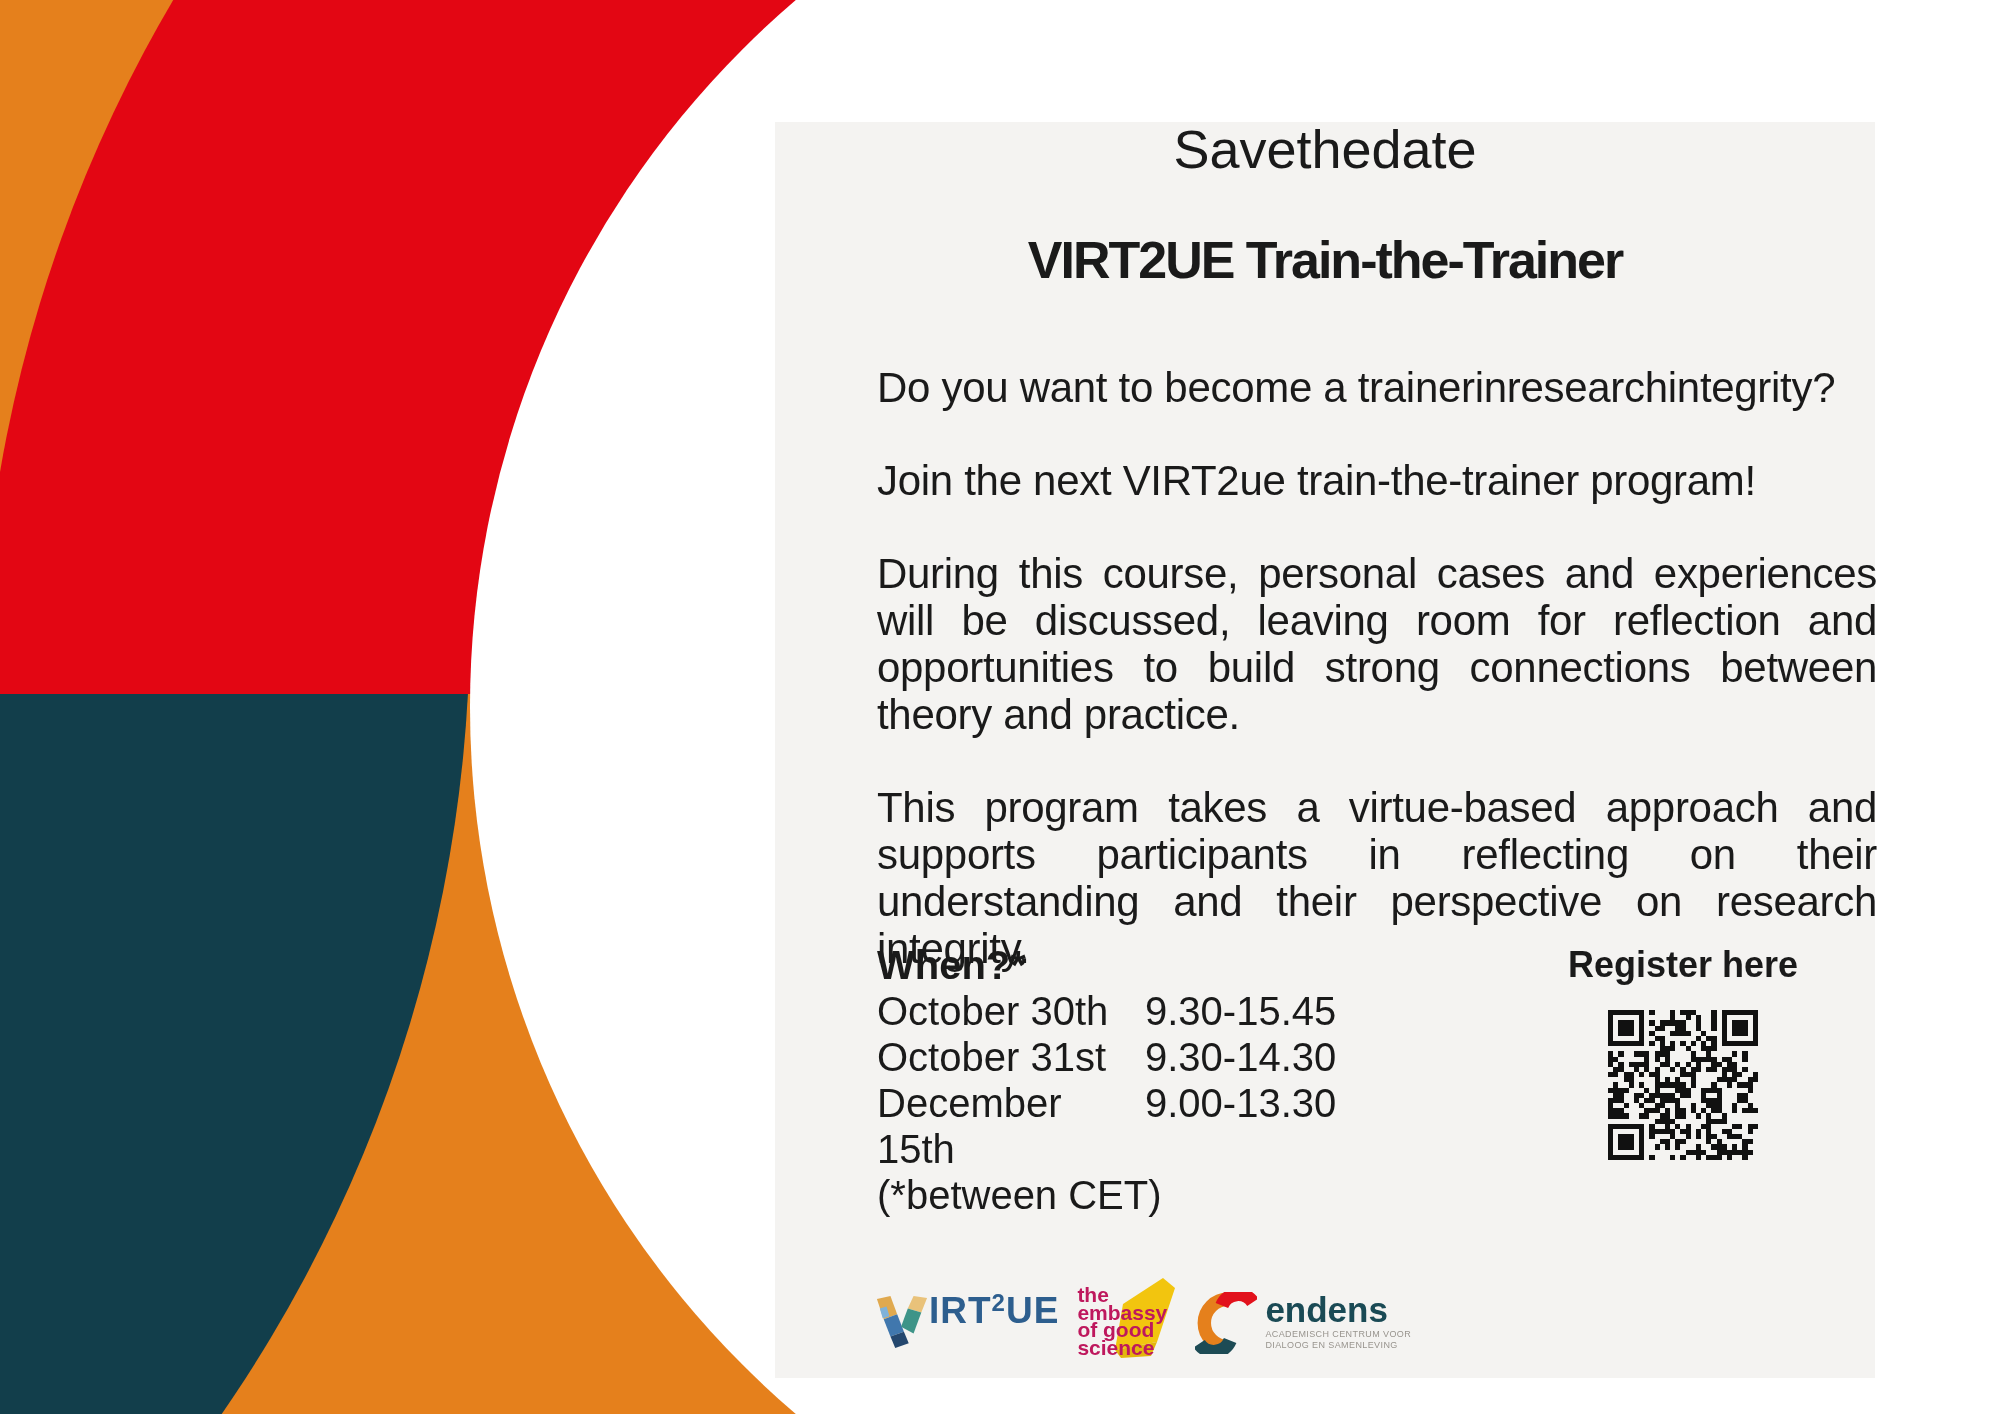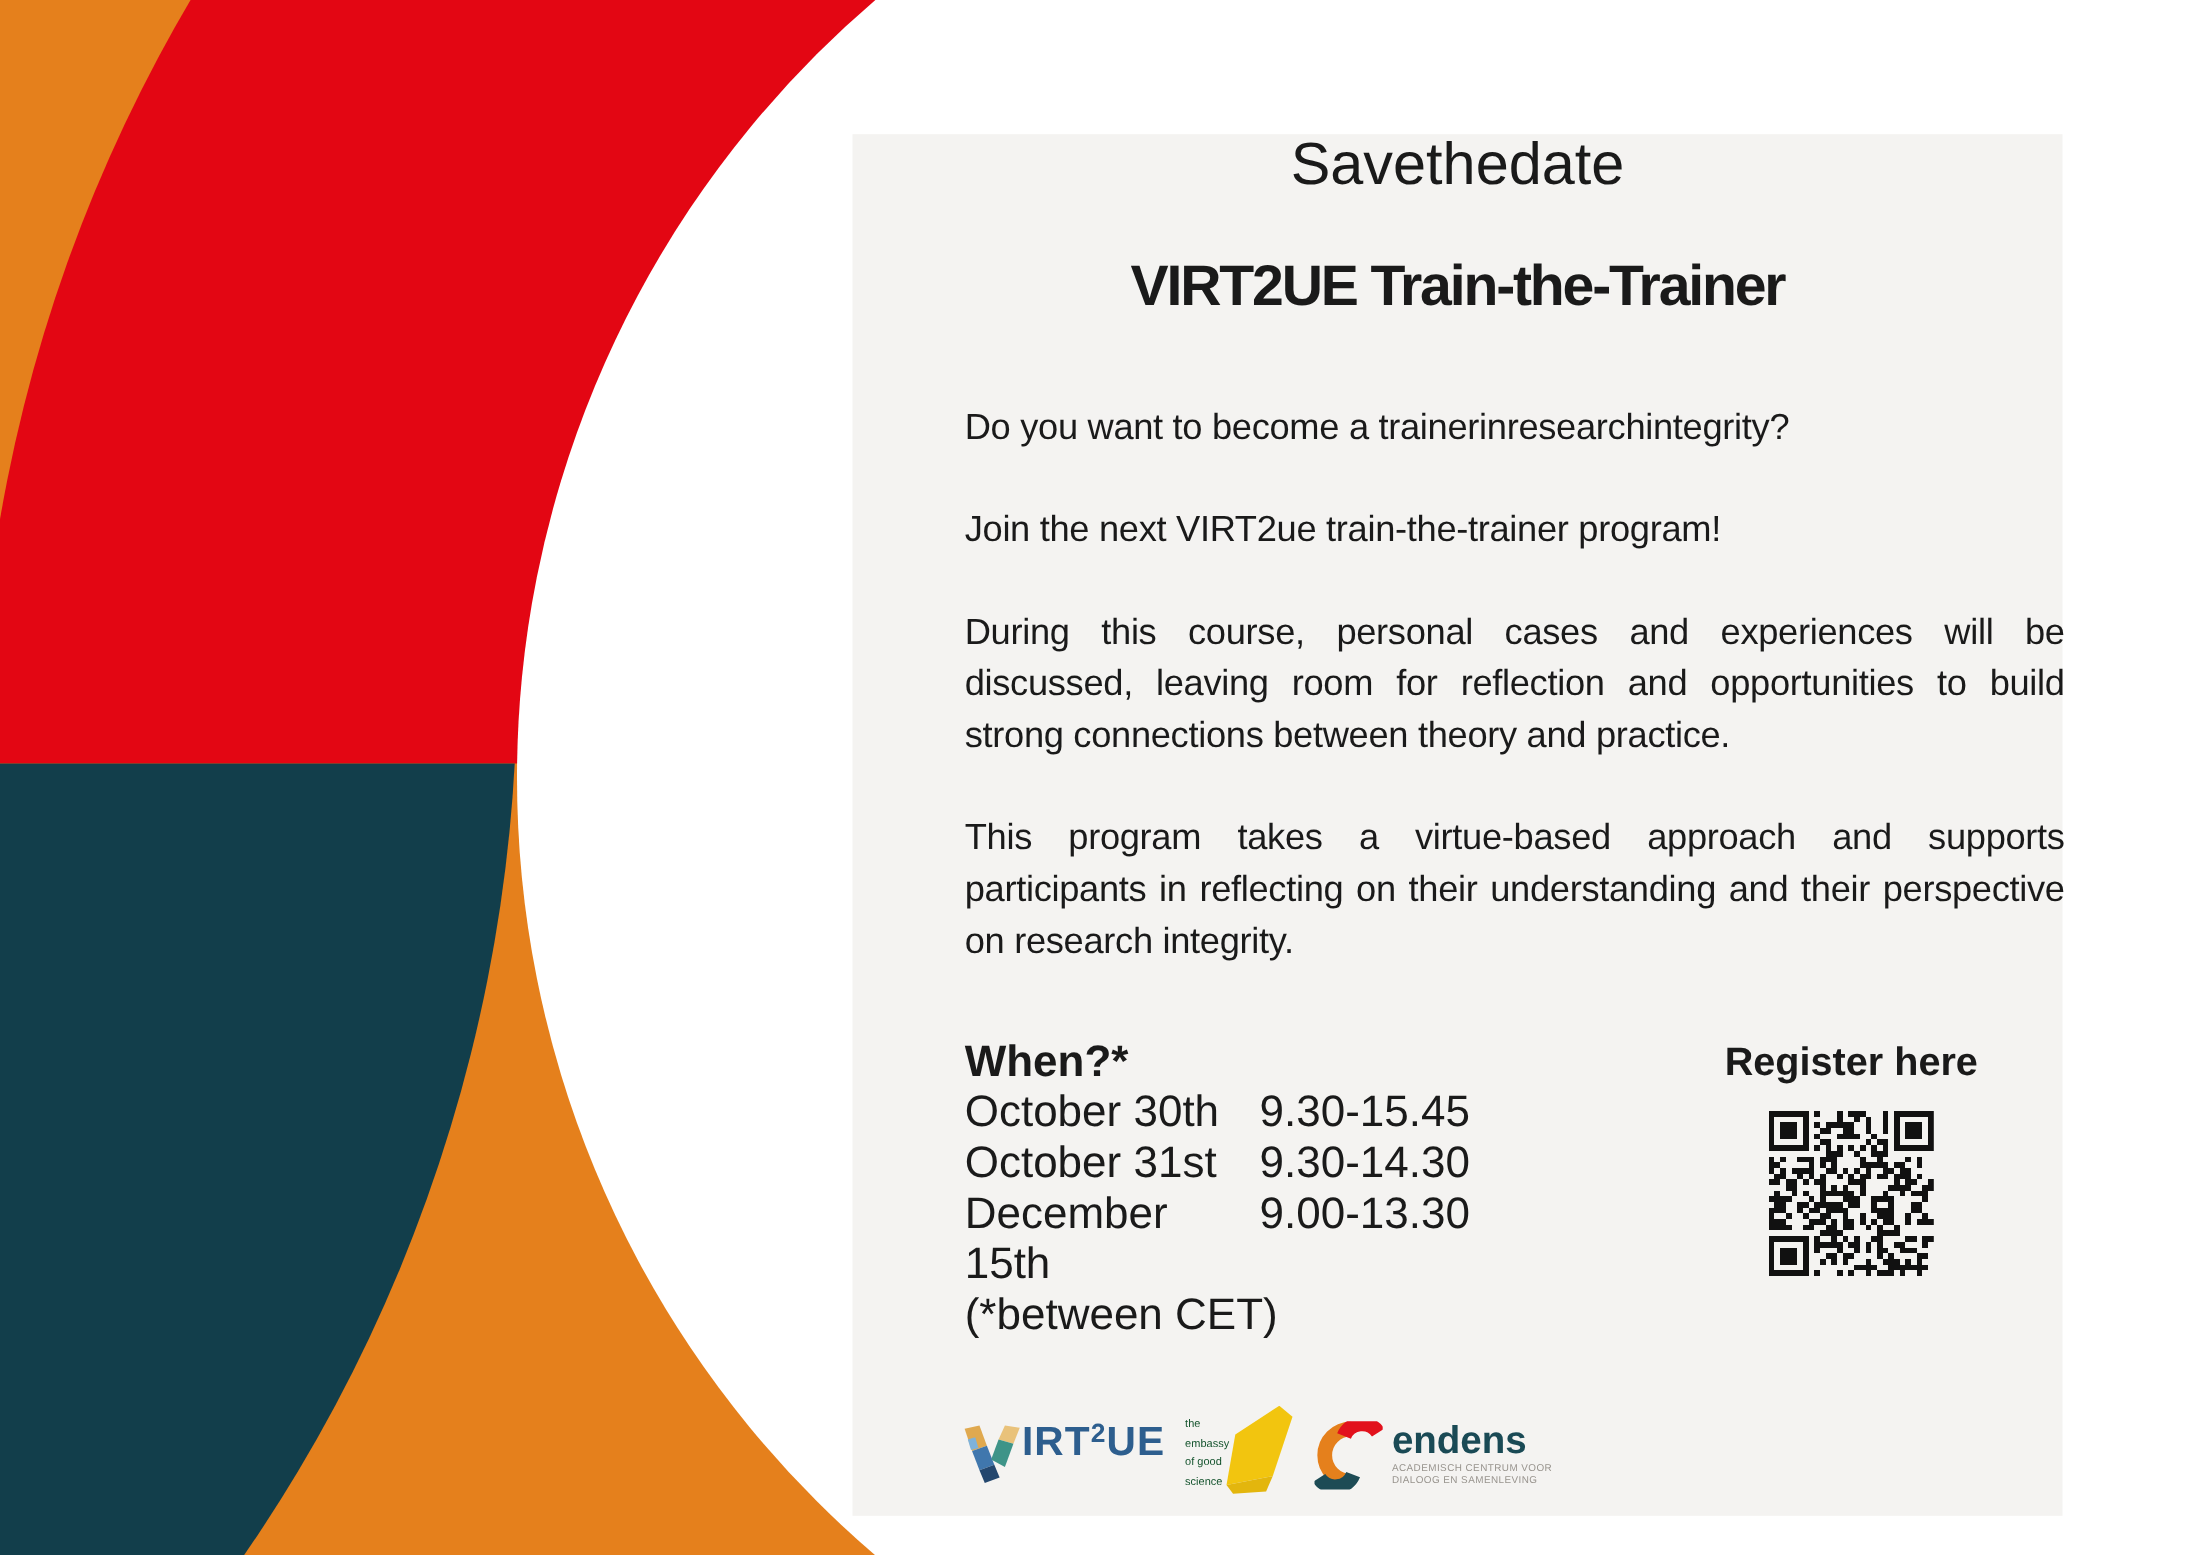--- a/index.html
+++ b/index.html
@@ -16,38 +16,38 @@
   .orange-base{position:absolute;left:0;top:0;width:1100px;height:1414px;background:var(--orange);}
   .clip-top{position:absolute;left:0;top:0;width:2000px;height:694px;overflow:hidden;}
   .red-circle{position:absolute;left:-20px;top:-683px;width:2780px;height:2780px;border-radius:50%;background:var(--red);}
   .clip-bottom{position:absolute;left:0;top:694px;width:2000px;height:720px;overflow:hidden;}
   .teal-circle{position:absolute;left:-2330px;top:-1476px;width:2800px;height:2800px;border-radius:50%;background:var(--teal);}
   .white-circle{position:absolute;left:470px;top:-223px;width:1860px;height:1860px;border-radius:50%;background:#ffffff;}
   
   .panel{position:absolute;left:775px;top:122px;width:1100px;height:1256px;background:var(--panel);}
   .eyebrow{position:absolute;top:-4px;left:0;right:0;text-align:center;font-size:54px;line-height:62px;font-weight:400;}
   .title{position:absolute;top:96px;left:0;right:0;text-align:center;font-size:52px;line-height:84px;font-weight:700;letter-spacing:-2px;white-space:nowrap;}
-  .paragraphs{position:absolute;top:242px;left:102px;width:1000px;font-size:33px;line-height:47px;letter-spacing:-0.3px;}
+  .paragraphs{position:absolute;top:242px;left:102px;width:1000px;font-size:42px;line-height:47px;letter-spacing:-0.3px;}
   .paragraphs p{margin:0 0 46px 0;}
   .paragraphs p.just{text-align:justify;}
   .when{position:absolute;left:102px;top:820px;font-size:40px;line-height:46px;}
   .when .heading{font-weight:700;}
   .when .row{display:flex;}
   .when .date{width:268px;}
   .register{position:absolute;left:765px;top:820px;width:286px;text-align:center;}
   .register .label{font-weight:700;font-size:36px;line-height:46px;}
   .register svg{display:block;width:150px;height:150px;margin:22px auto 0 auto;}
   
   .logos{position:absolute;left:100px;top:1156px;height:90px;display:flex;align-items:center;gap:18px;}
   .virt2ue{display:flex;align-items:flex-start;}
   .virt2ue .wordmark{font-weight:700;color:var(--navy);font-size:37px;line-height:34px;letter-spacing:1px;}
   .virt2ue .wordmark sup{font-size:24px;line-height:0;vertical-align:12px;}
   .embassy{position:relative;width:100px;height:86px;}
   .embassy svg{position:absolute;right:0;top:-2px;}
-  .embassy .lines{position:absolute;left:0;top:6px;font-weight:400;font-size:10px;line-height:17.5px;color:#14532d;}
+  .embassy .lines{position:absolute;left:0;top:6px;font-weight:700;font-size:21px;line-height:17.5px;color:#be185d;}
   .endens{display:flex;align-items:center;gap:8px;}
   .endens .name{font-weight:700;font-size:35px;line-height:30px;color:var(--endens_teal);}
   .endens .sub{font-size:9px;line-height:11px;letter-spacing:0.4px;color:var(--sub_gray);margin-top:4px;}
 </style>
 </head>
 <body>
 
 <div id="poster">
 
   <div class="orange-base"></div>

